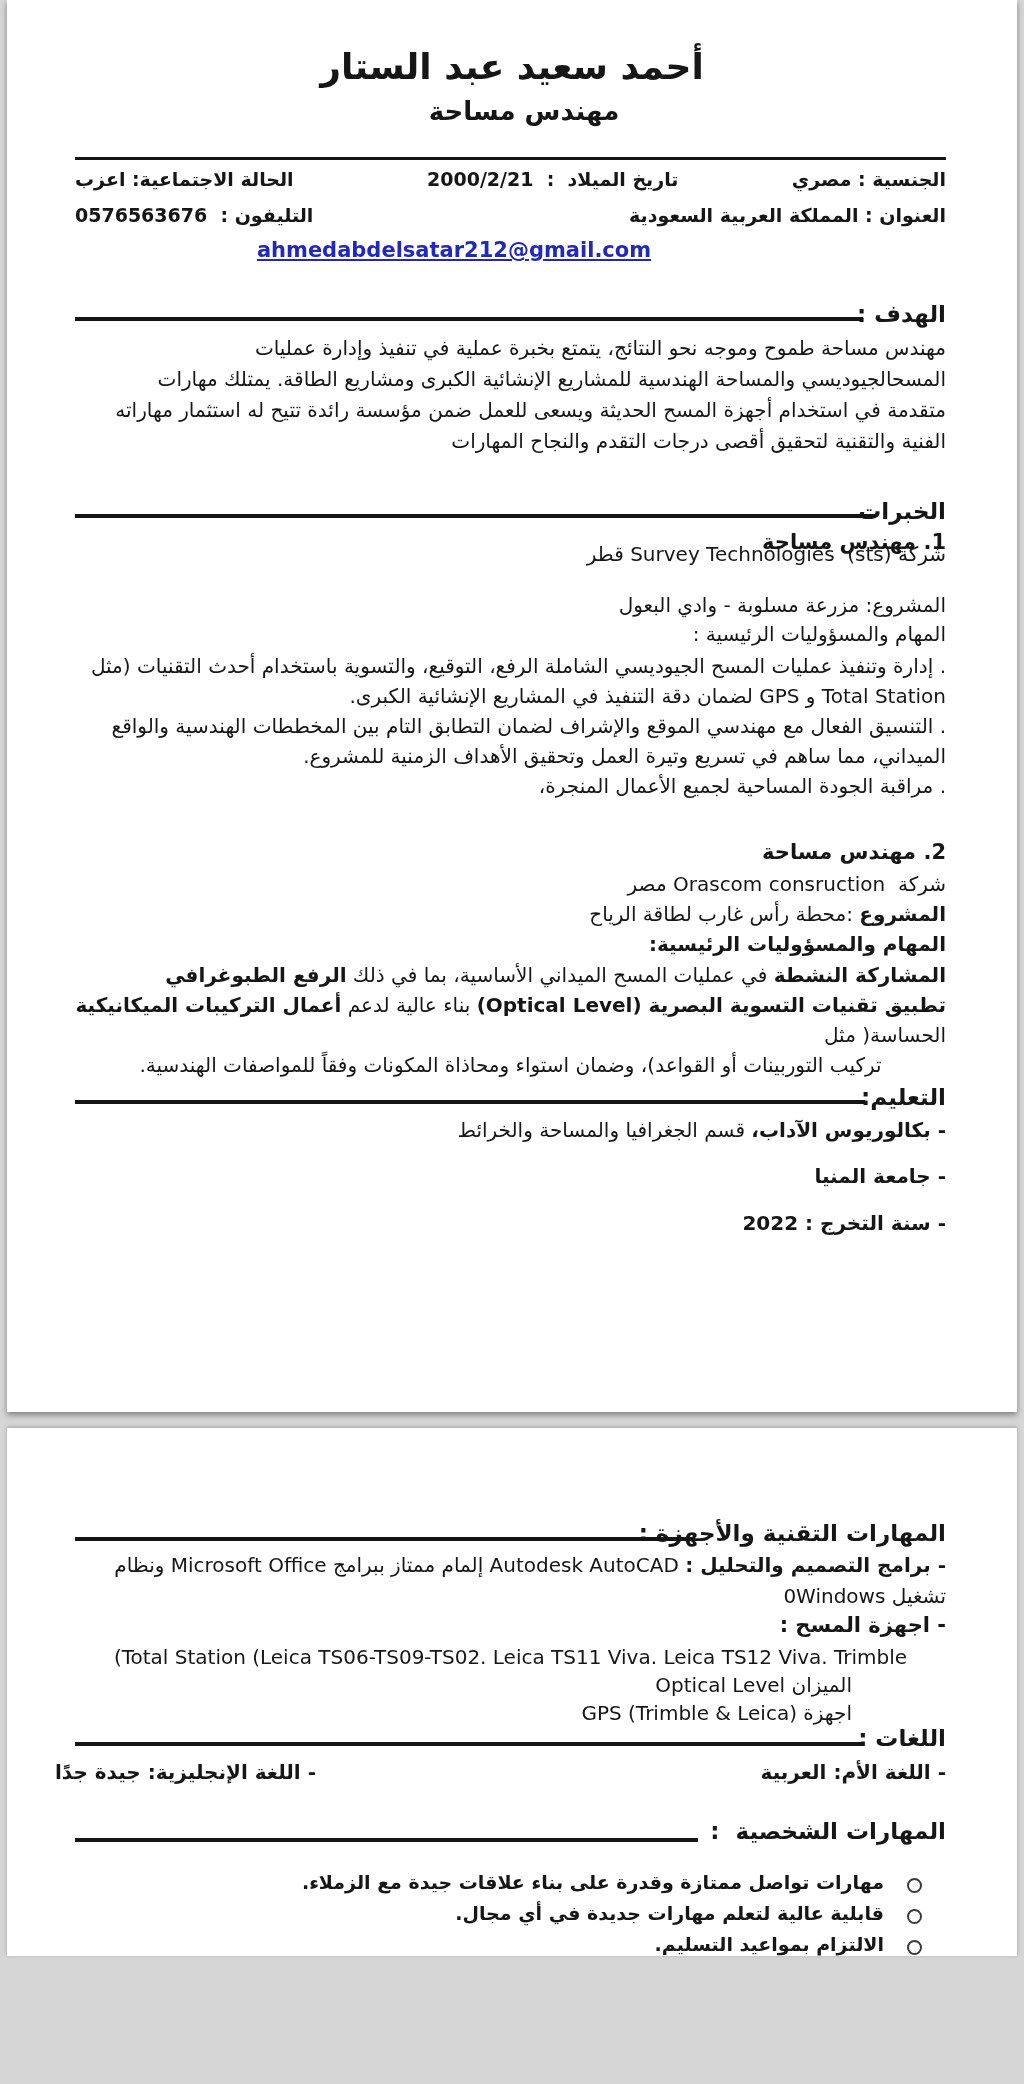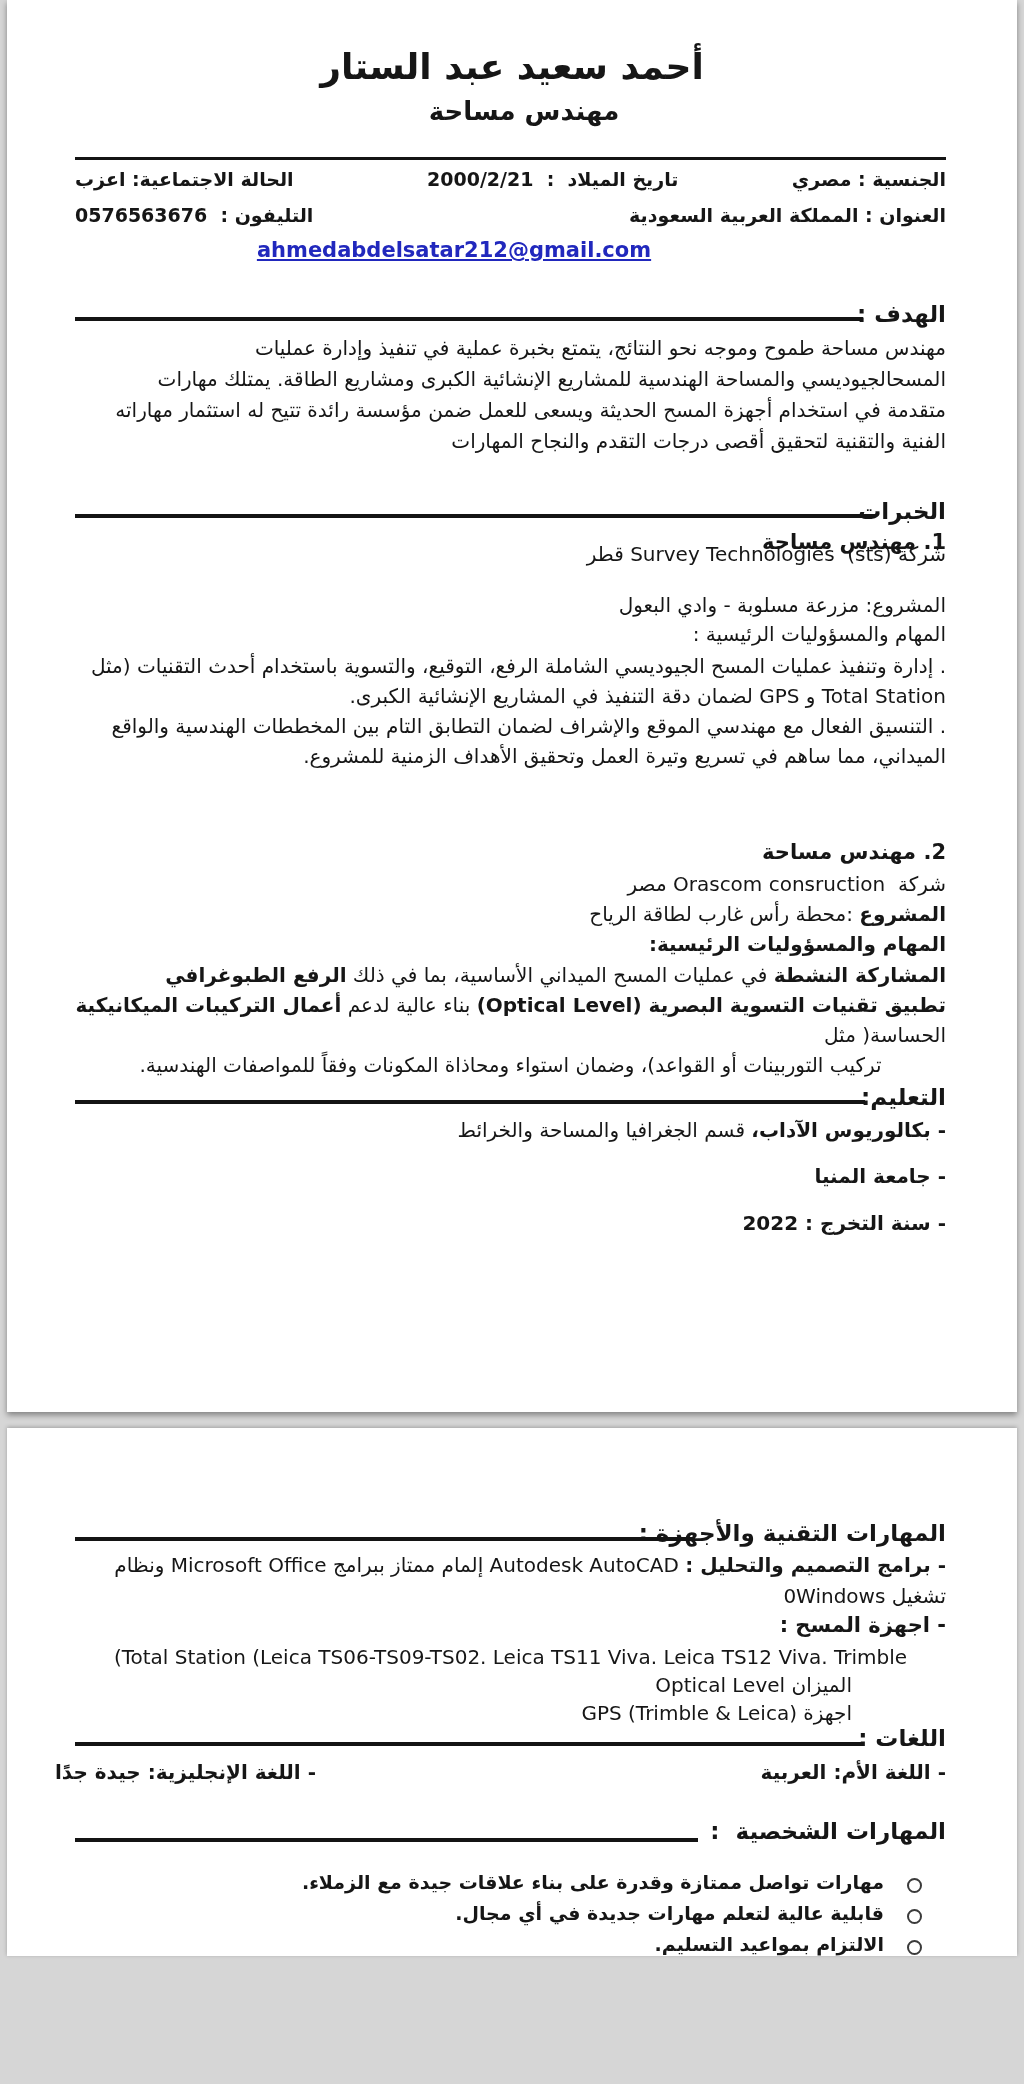--- a/index.html
+++ b/index.html
@@ -69,20 +69,21 @@
   <div class="line20 b t" style="top:530px;right:71px;font-size:21px;">1. مهندس مساحة</div>
   <div class="line20 t" style="top:542px;right:71px;margin-left:12px;">شركة (sts)  Survey Technologies قطر</div>
   <div class="line20 t" style="top:593px;right:71px;">المشروع: مزرعة مسلوبة - وادي البعول</div>
   <div class="line20 t" style="top:622px;right:71px;">المهام والمسؤوليات الرئيسية :</div>
 
   <div class="abs rtl" style="top:651px;left:68px;right:71px;">
     <div class="flow30 t">. إدارة وتنفيذ عمليات المسح الجيوديسي الشاملة الرفع، التوقيع، والتسوية باستخدام أحدث التقنيات (مثل</div>
     <div class="flow30 t">Total Station و GPS لضمان دقة التنفيذ في المشاريع الإنشائية الكبرى.</div>
     <div class="flow30 t">. التنسيق الفعال مع مهندسي الموقع والإشراف لضمان التطابق التام بين المخططات الهندسية والواقع</div>
     <div class="flow30 t">الميداني، مما ساهم في تسريع وتيرة العمل وتحقيق الأهداف الزمنية للمشروع.</div>
+    <div class="flow30 t">. مراقبة الجودة المساحية لجميع الأعمال المنجرة،</div>
   </div>
 
   <div class="line20 b t" style="top:840px;right:71px;font-size:21px;">2. مهندس مساحة</div>
   <div class="line20 t" style="top:872px;right:71px;">شركة  Orascom consruction مصر</div>
   <div class="line20" style="top:902px;right:71px;">
     <span class="b t">المشروع</span><span class="t"> :محطة رأس غارب لطاقة الرياح</span>
   </div>
   <div class="line20 b t" style="top:932px;right:71px;">المهام والمسؤوليات الرئيسية:</div>
 
   <div class="abs rtl" style="top:960px;left:68px;right:71px;">

